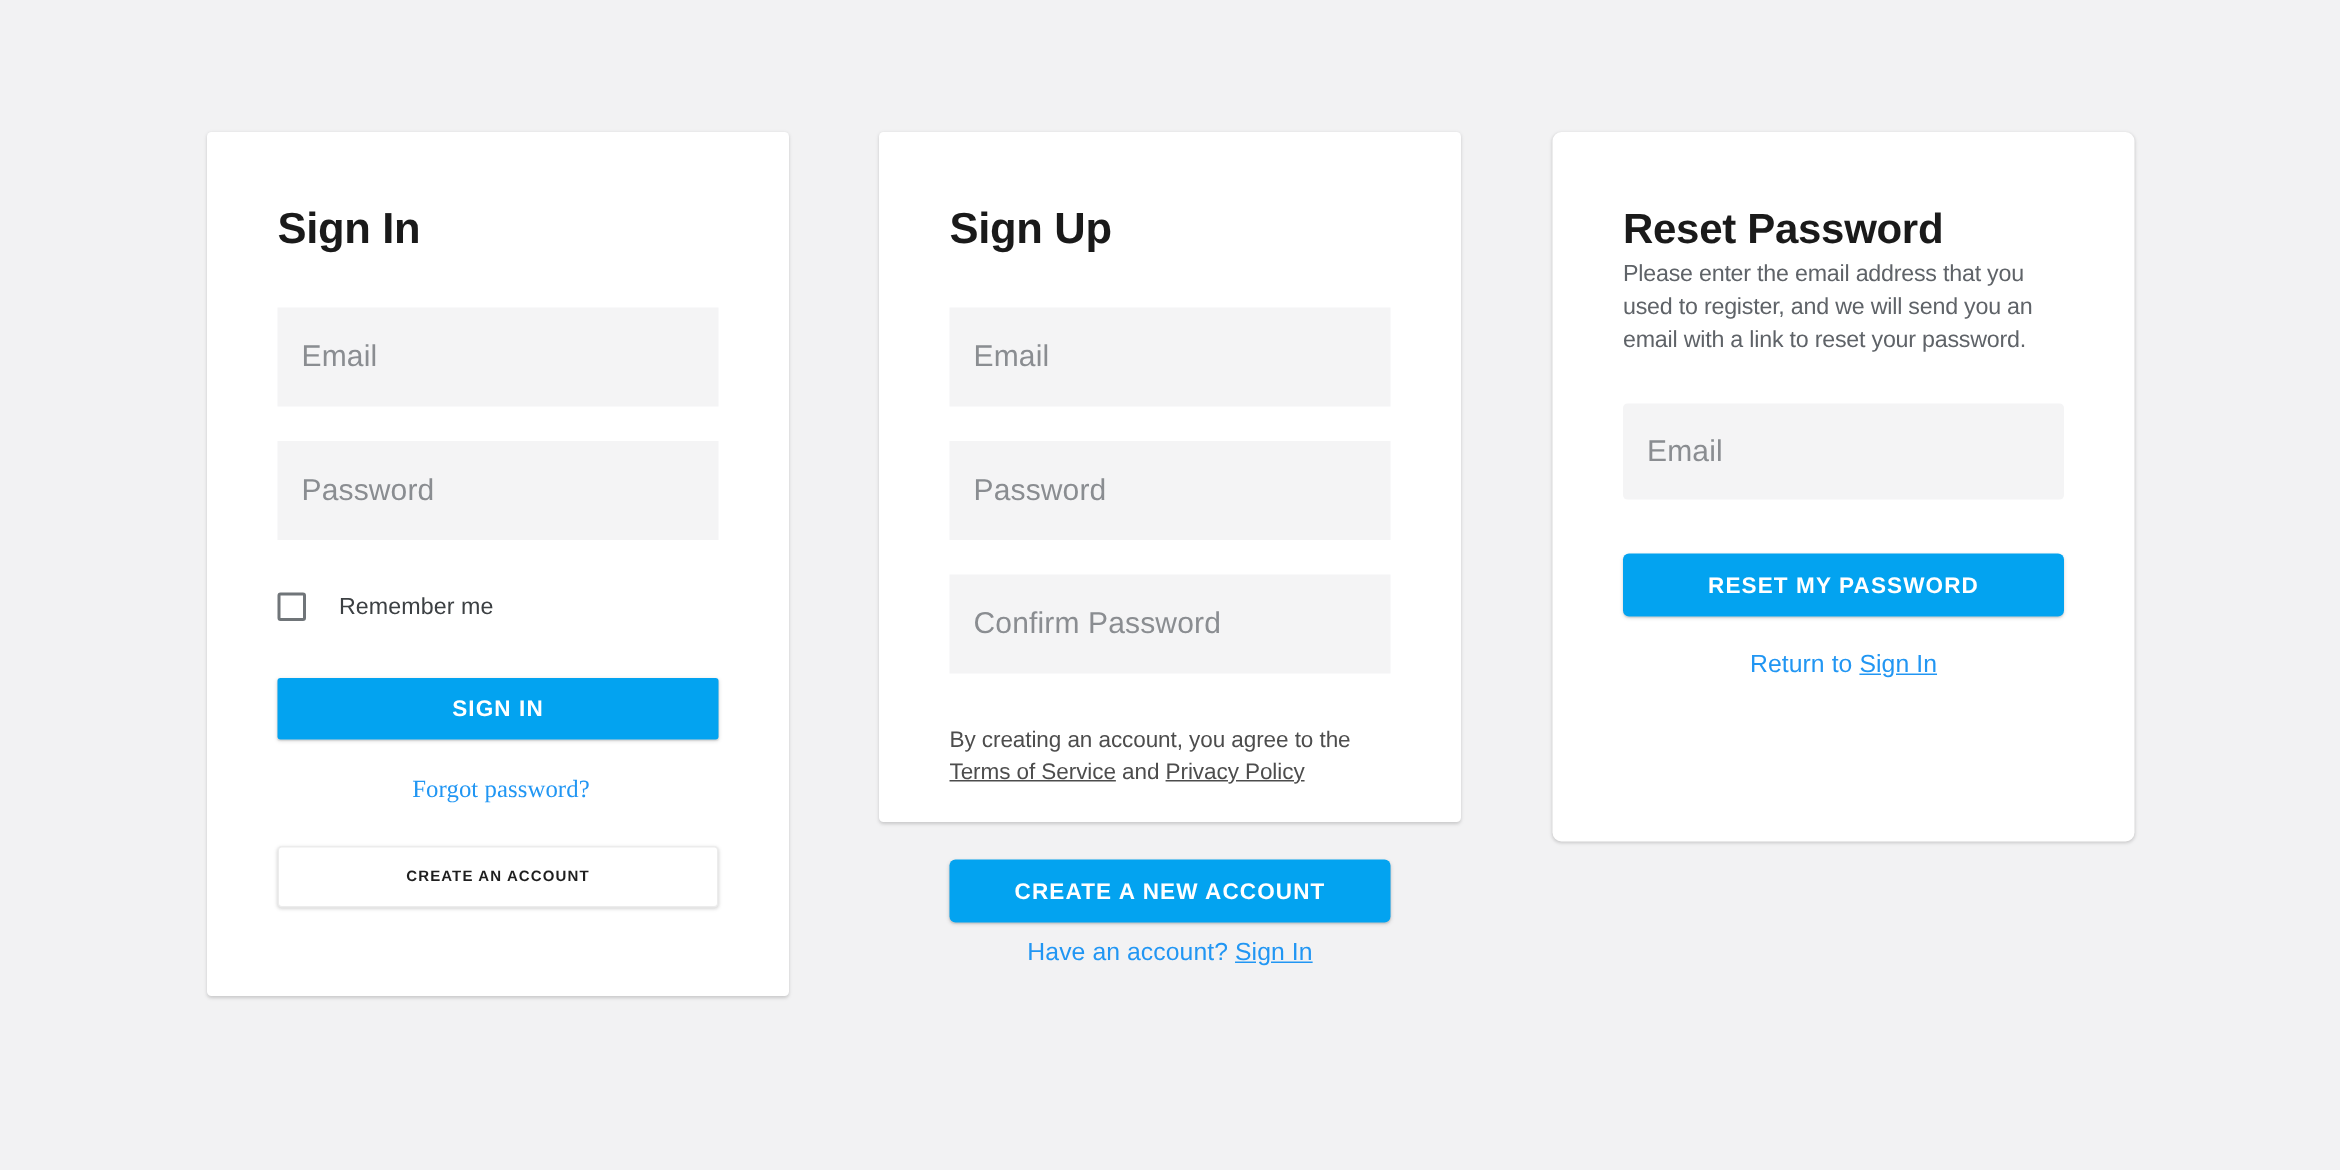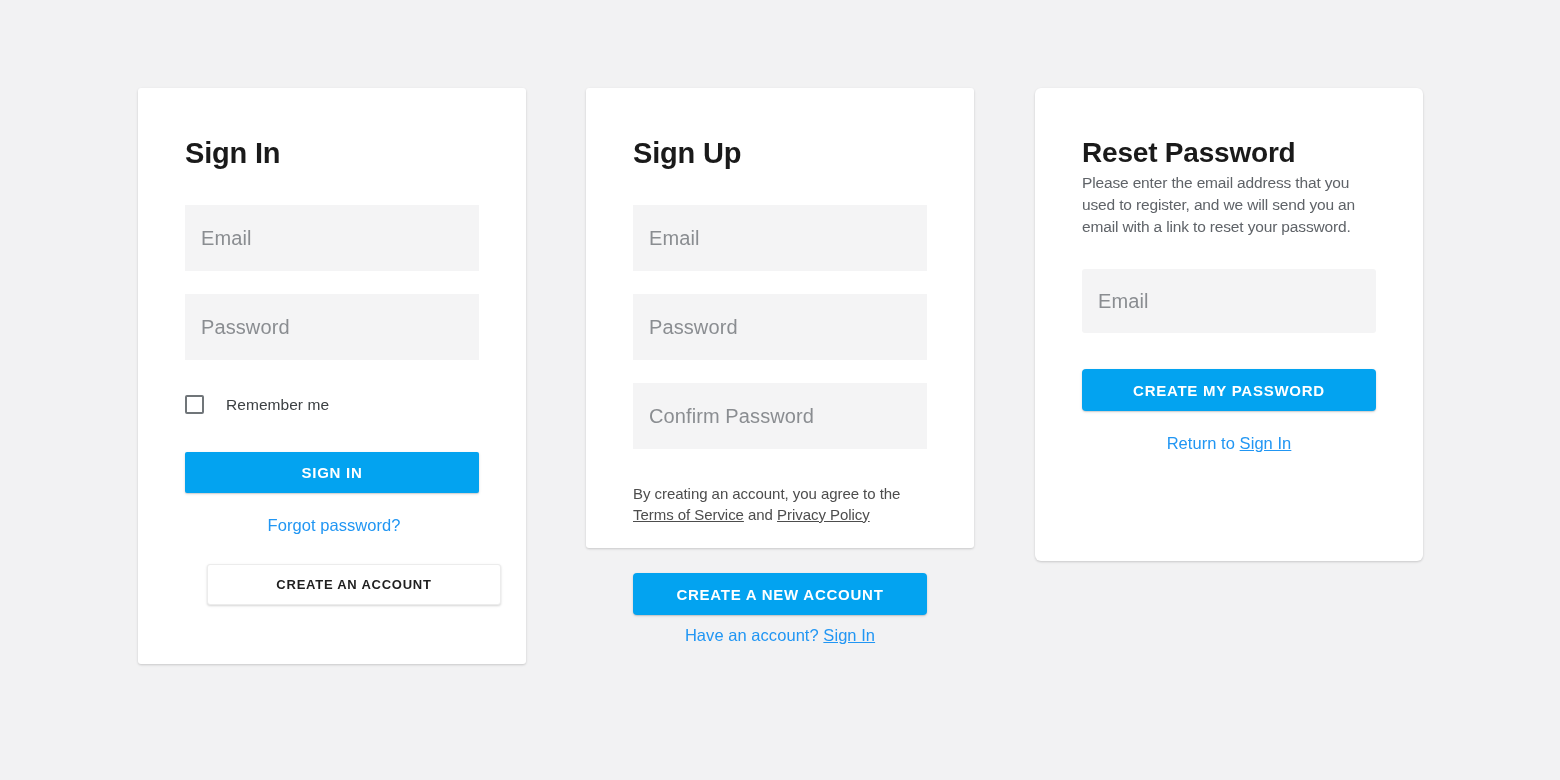--- a/index.html
+++ b/index.html
@@ -137,27 +137,26 @@
     box-shadow: 0 1px 3px rgba(0,0,0,0.13), 0 1px 1px rgba(0,0,0,0.10);
   }
   .btn-primary.radius4 {
     border-radius: 4px;
     height: 42px;
   }
   .btn-outline {
     background: #ffffff;
     color: #1f1f1f;
     height: 41px;
-    font-size: 13px;
+    font-size: 10px;
     font-weight: bold;
     letter-spacing: 0.75px;
     border-radius: 3px;
     border: 1px solid #ececec;
     box-shadow: 0 1px 3px rgba(0,0,0,0.10), 0 1px 2px rgba(0,0,0,0.07);
-    margin-left: 22px;
   }
 
   .link {
     color: #2196f3;
     text-decoration: none;
     cursor: pointer;
   }
   .link.underline { text-decoration: underline; }
 
   .center-link {
@@ -193,21 +192,21 @@
       <span>Password</span>
     </div>
 
     <div class="checkbox-row" style="position:absolute; top:307px; left:0;">
       <span class="checkbox-box"></span>
       <span class="checkbox-label">Remember me</span>
     </div>
 
     <div class="btn btn-primary" style="position:absolute; top:364px; left:0; right:0;">SIGN IN</div>
 
-    <div class="center-link" style="position:absolute; top:428px; left:4px; right:0;">
+    <div class="center-link" style="position:absolute; top:428px; left:4px; right:0;font-family:Liberation Serif, serif;">
       <span class="link">Forgot password?</span>
     </div>
 
     <div class="btn btn-outline" style="position:absolute; top:476px; left:0; right:0;">CREATE AN ACCOUNT</div>
   </div>
 </div>
 
 <div class="card" id="card-signup">
   <div class="card-inner" style="top:0;">
     <h1 class="title" style="position:absolute; top:51px; left:0;">Sign Up</h1>
@@ -242,20 +241,20 @@
 <div class="card" id="card-reset">
   <div class="card-inner" style="top:0;">
     <h1 class="title" style="position:absolute; top:51px; left:0; font-size:28px;">Reset Password</h1>
 
     <p class="subtitle" style="position:absolute; top:76px; left:0; right:0;">Please enter the email address that you used to register, and we will send you an email with a link to reset your password.</p>
 
     <div class="field rounded" style="position:absolute; top:181px; left:0; right:0;">
       <span>Email</span>
     </div>
 
-    <div class="btn btn-primary radius4" style="position:absolute; top:281px; left:0; right:0;">CREATE MY PASSWORD</div>
+    <div class="btn btn-primary radius4" style="position:absolute; top:281px; left:0; right:0;">RESET MY PASSWORD</div>
 
     <div class="center-link" style="position:absolute; top:346px; left:0; right:0; color:#2196f3;">
       <span>Return to</span>
       <span class="link underline">Sign In</span>
     </div>
   </div>
 </div>
 
 </body></html>

